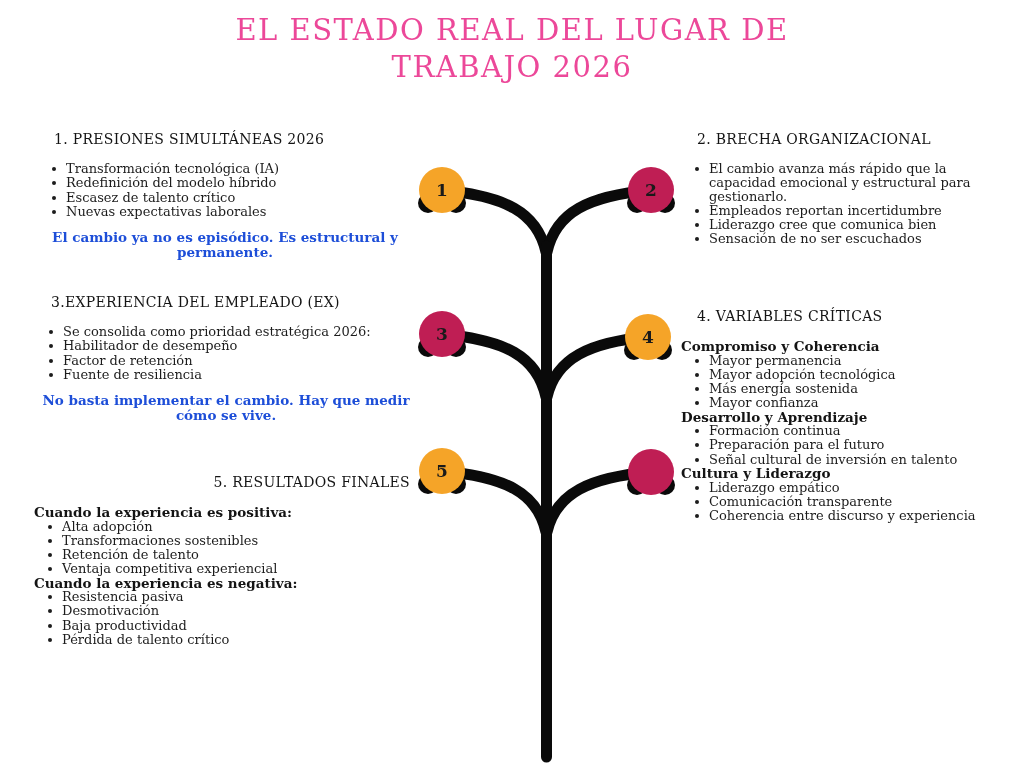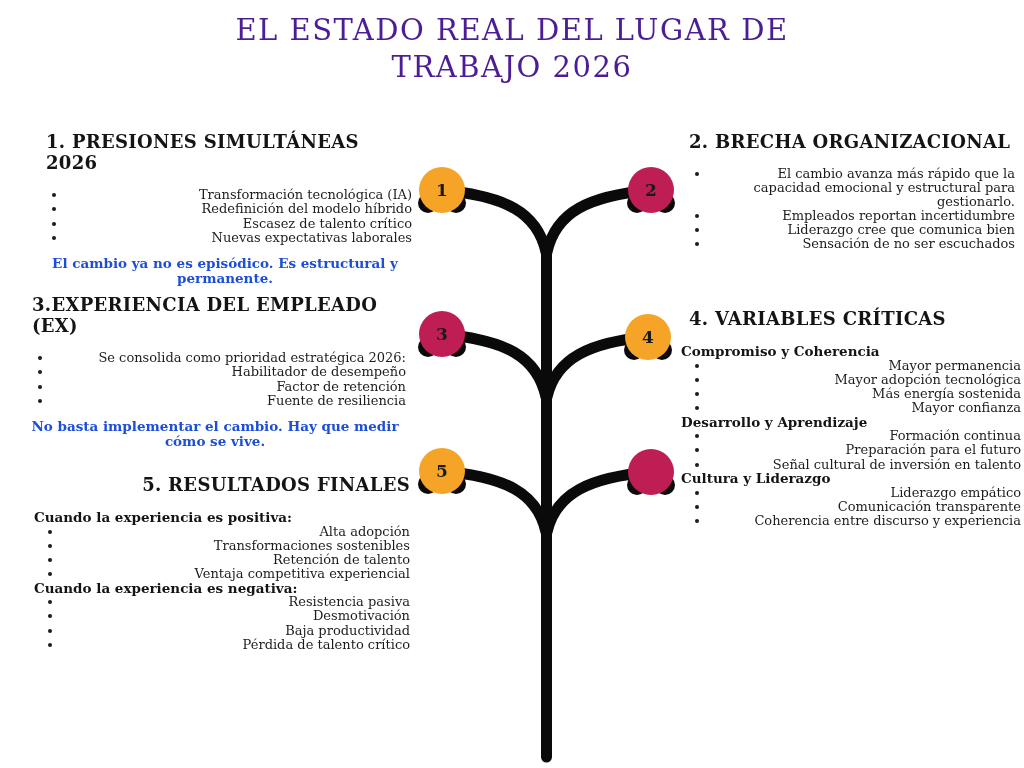--- a/index.html
+++ b/index.html
@@ -4,46 +4,46 @@
 <style>
   html,body{margin:0;padding:0;}
   body{
     width:1024px;height:768px;position:relative;background:#ffffff;
     font-family:"DejaVu Serif","Liberation Serif",serif;
     color:#1c1c1c;overflow:hidden;
   }
   .page-title{
     position:absolute;left:0;top:12px;width:1024px;
     text-align:center;font-size:29px;line-height:37px;font-weight:500;
-    letter-spacing:1.5px;color:#4c1d95;white-space:pre-line;margin:0;
+    letter-spacing:1.5px;color:#ec4899;white-space:pre-line;margin:0;
   }
   .section{position:absolute;}
   .sec-heading{
-    font-size:18px;font-weight:700;letter-spacing:.3px;margin:0 0 15px 8px;color:#141414;
+    font-size:14px;font-weight:400;letter-spacing:.3px;margin:0 0 15px 16px;color:#141414;
   }
-  ul.bullets{list-style:none;margin:0;padding:0;text-align:right;}
+  ul.bullets{list-style:none;margin:0;padding:0;}
   ul.bullets li{
     position:relative;padding-left:28px;font-size:13px;line-height:13.8px;
     margin:0 0 .5px 0;
   }
   ul.bullets li::before{
     content:"";position:absolute;left:14px;top:5px;width:4px;height:4px;
     border-radius:50%;background:#1c1c1c;
   }
   .tagline{
     font-weight:700;text-align:center;font-size:13.5px;line-height:15px;
     margin-top:11px;color:#1d4ed8;
   }
   .subhead{
     font-size:13.5px;font-weight:700;line-height:13.5px;margin:0;color:#141414;
   }
   .tight li{line-height:13.5px;}
   #sec1{left:38px;top:131px;width:374px;}
   #sec2{left:681px;top:131px;width:334px;}
-  #sec3{left:24px;top:294px;width:382px;}
+  #sec3{left:35px;top:294px;width:382px;}
   #sec4{left:681px;top:308px;width:340px;}
   #sec5{left:34px;top:474px;width:376px;}
   #sec4 .sec-heading{margin-bottom:16px;}
   #sec5 .sec-heading{margin-bottom:16px;text-align:right;}
   svg.tree{position:absolute;left:0;top:0;z-index:1;}
   .node{
     position:absolute;width:46px;height:46px;border-radius:50%;z-index:2;
     display:flex;align-items:center;justify-content:center;
     font-size:17px;font-weight:700;color:#1a1a1a;
   }

